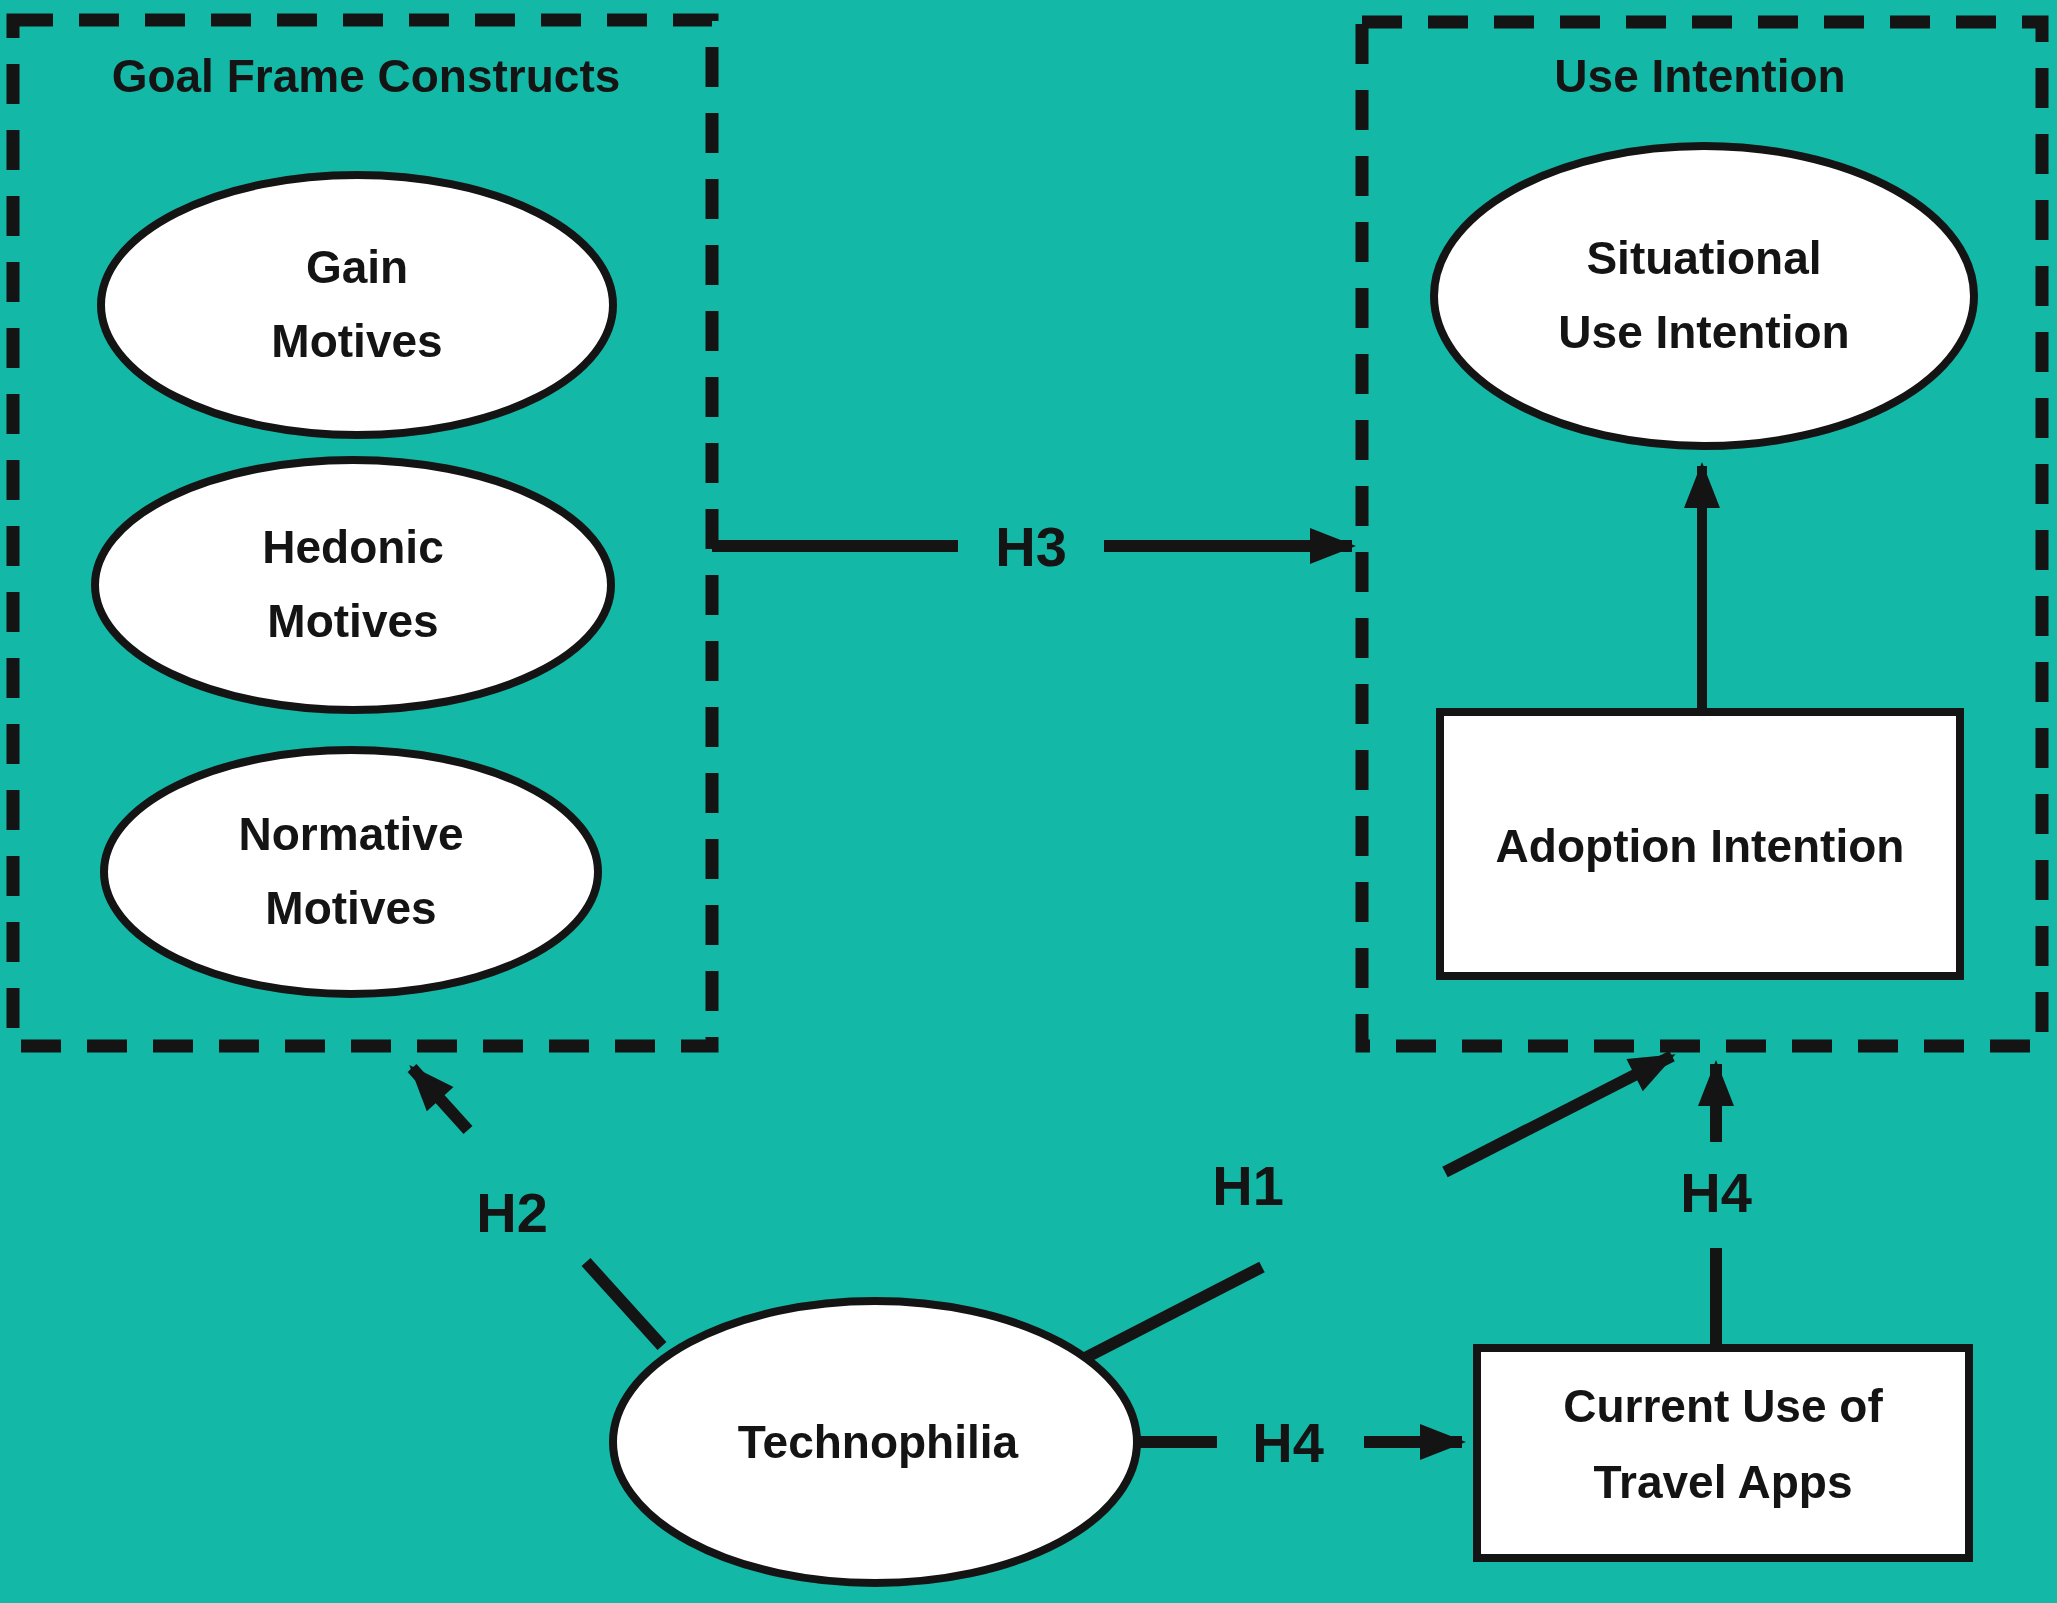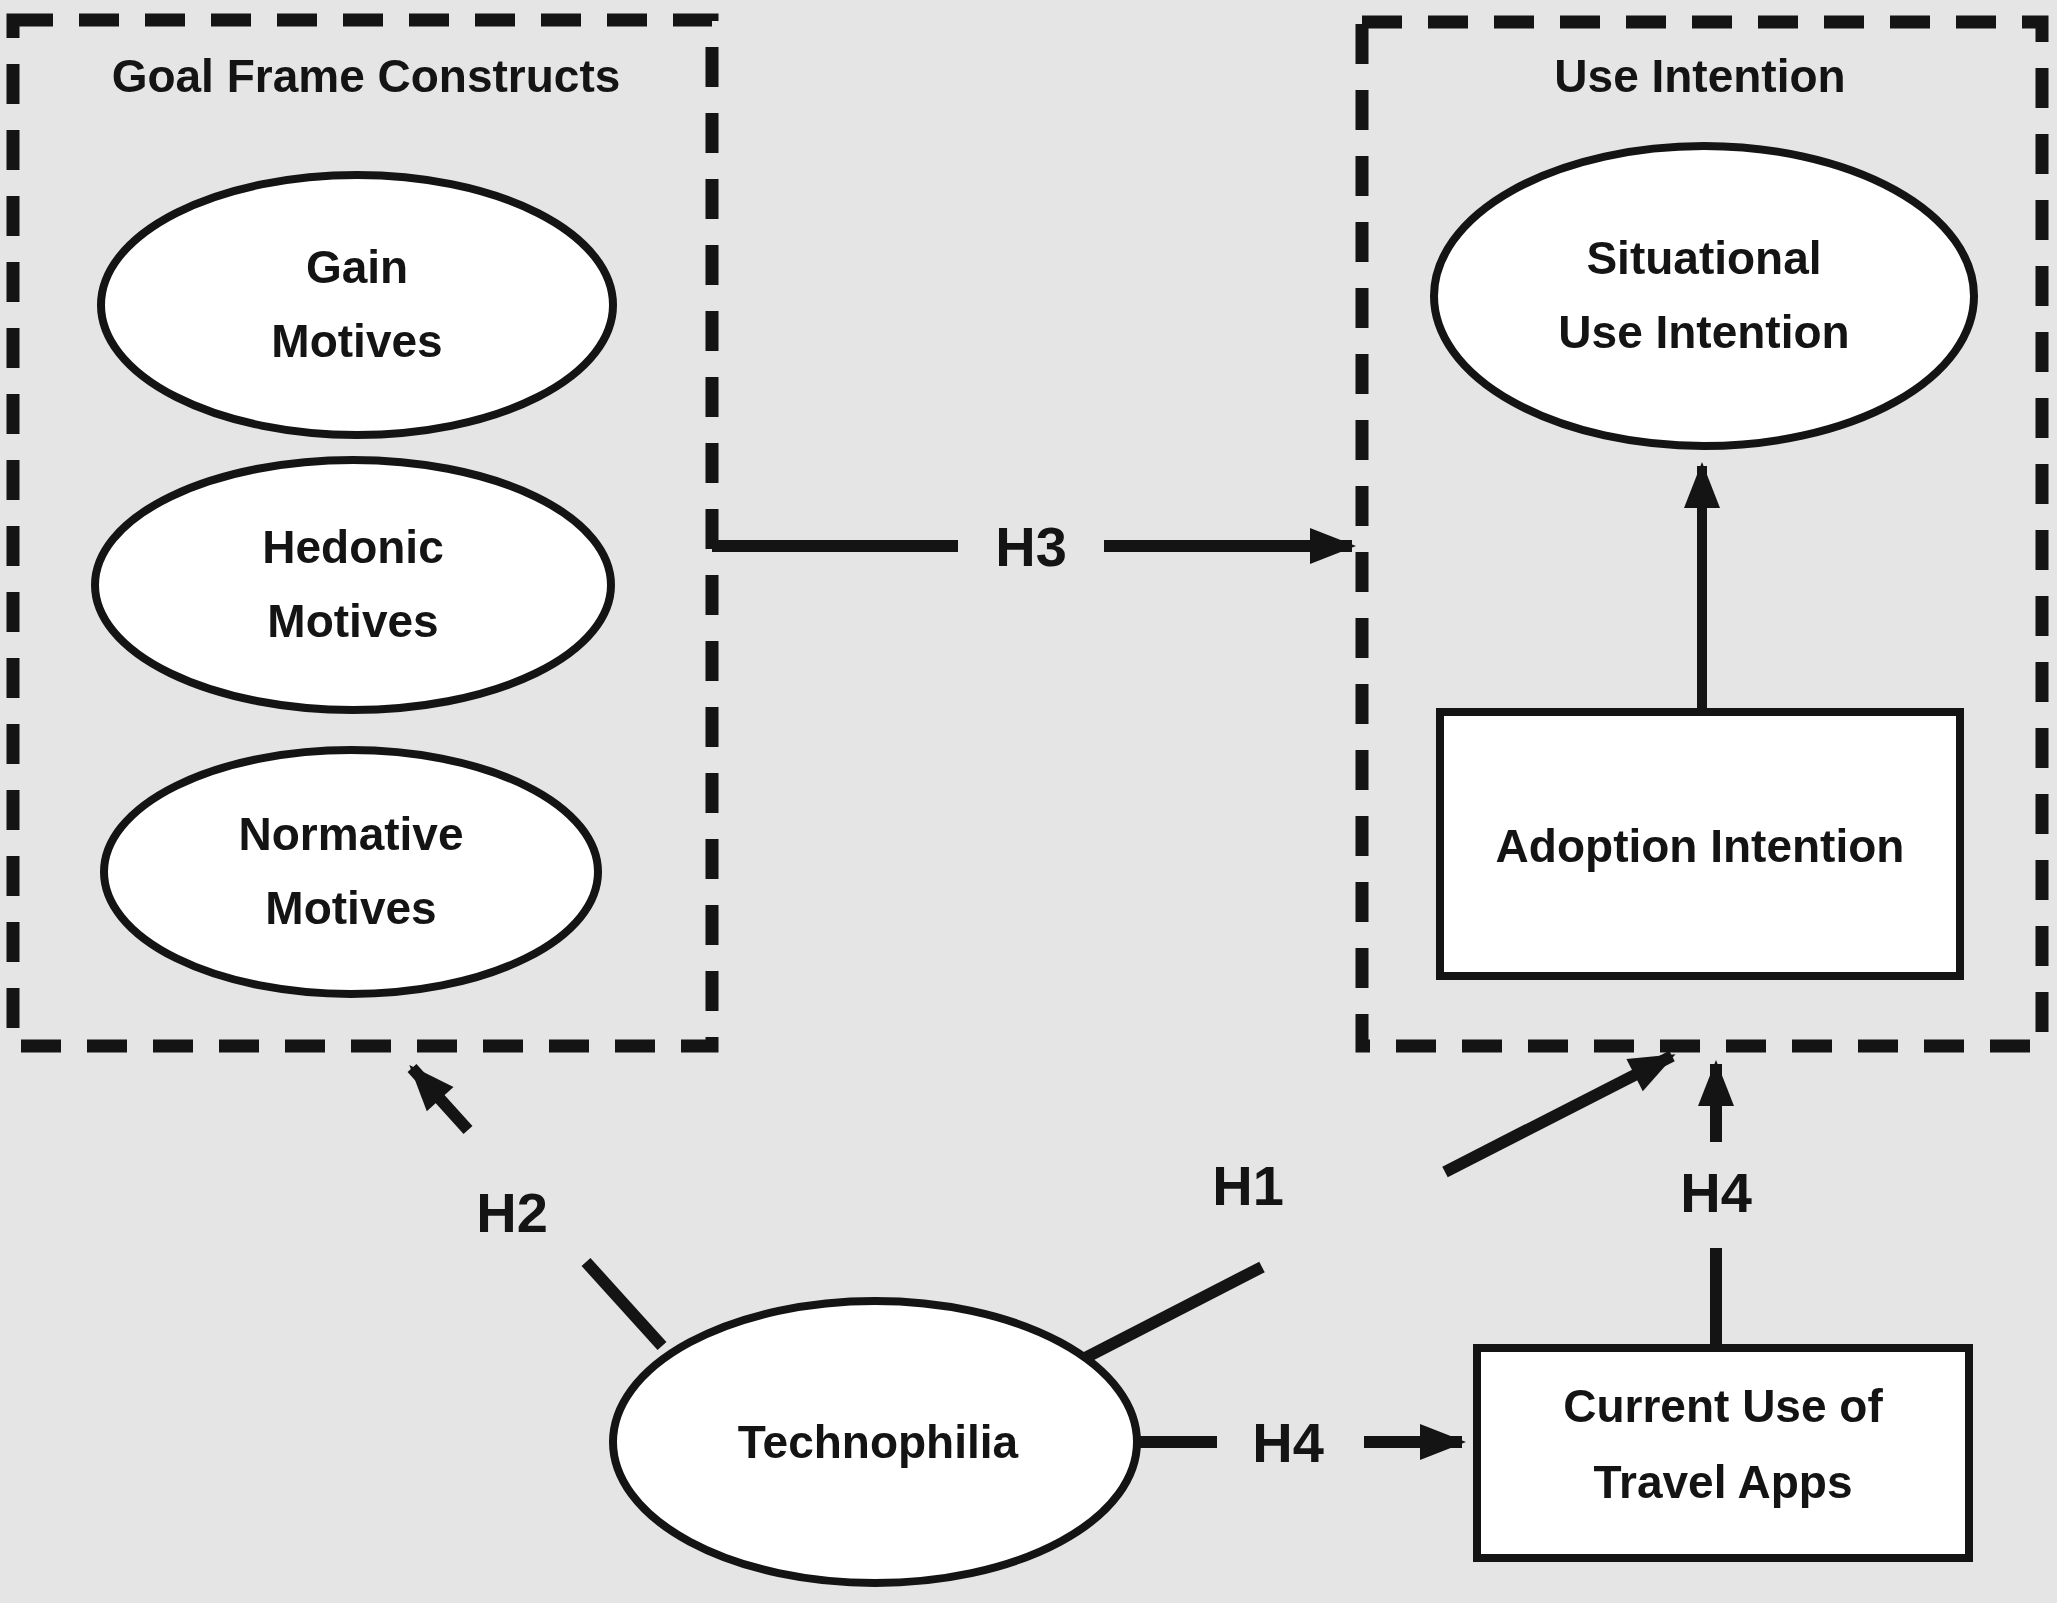--- a/index.html
+++ b/index.html
@@ -4,21 +4,21 @@
 <style>
   html, body {
     margin: 0;
     padding: 0;
     background: #ffffff;
   }
   .figure-canvas {
     position: relative;
     width: 2057px;
     height: 1603px;
-    background: #e5e5e5;
+    background: #14b8a6;
     font-family: "Liberation Sans", sans-serif;
   }
   .figure-canvas svg {
     display: block;
     width: 100%;
     height: 100%;
   }
   .shape {
     fill: #ffffff;
     stroke: #141414;

